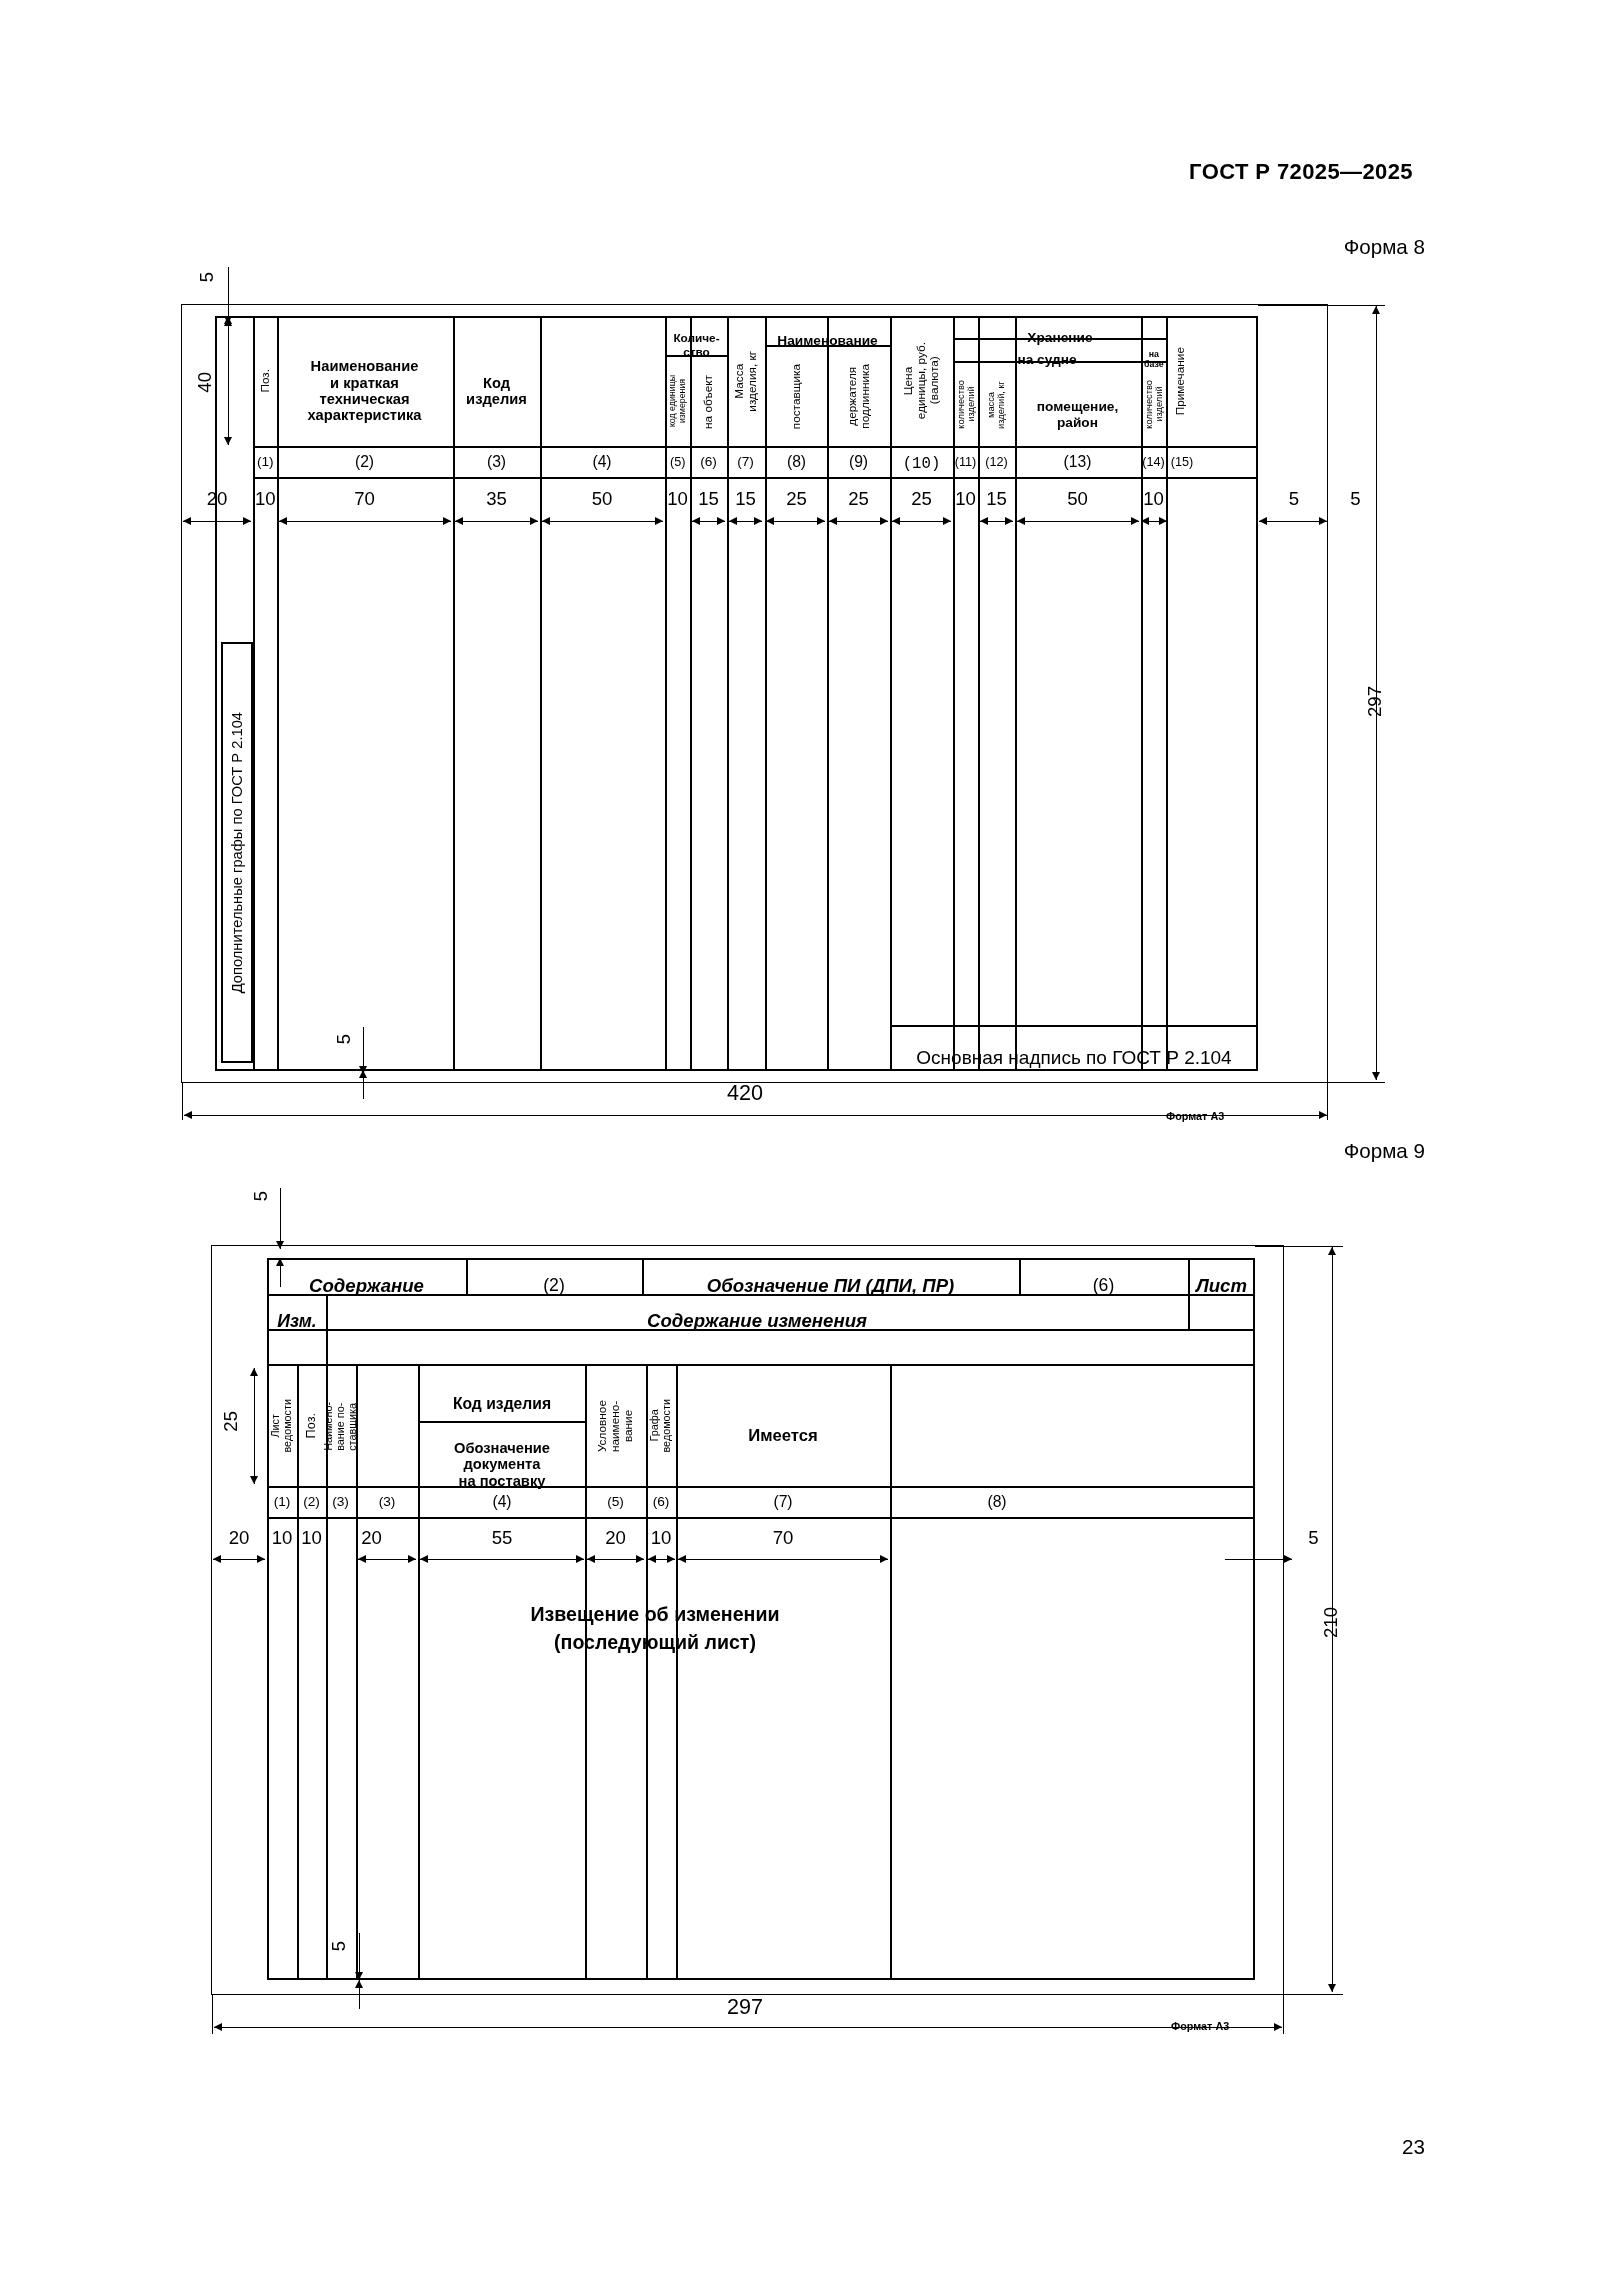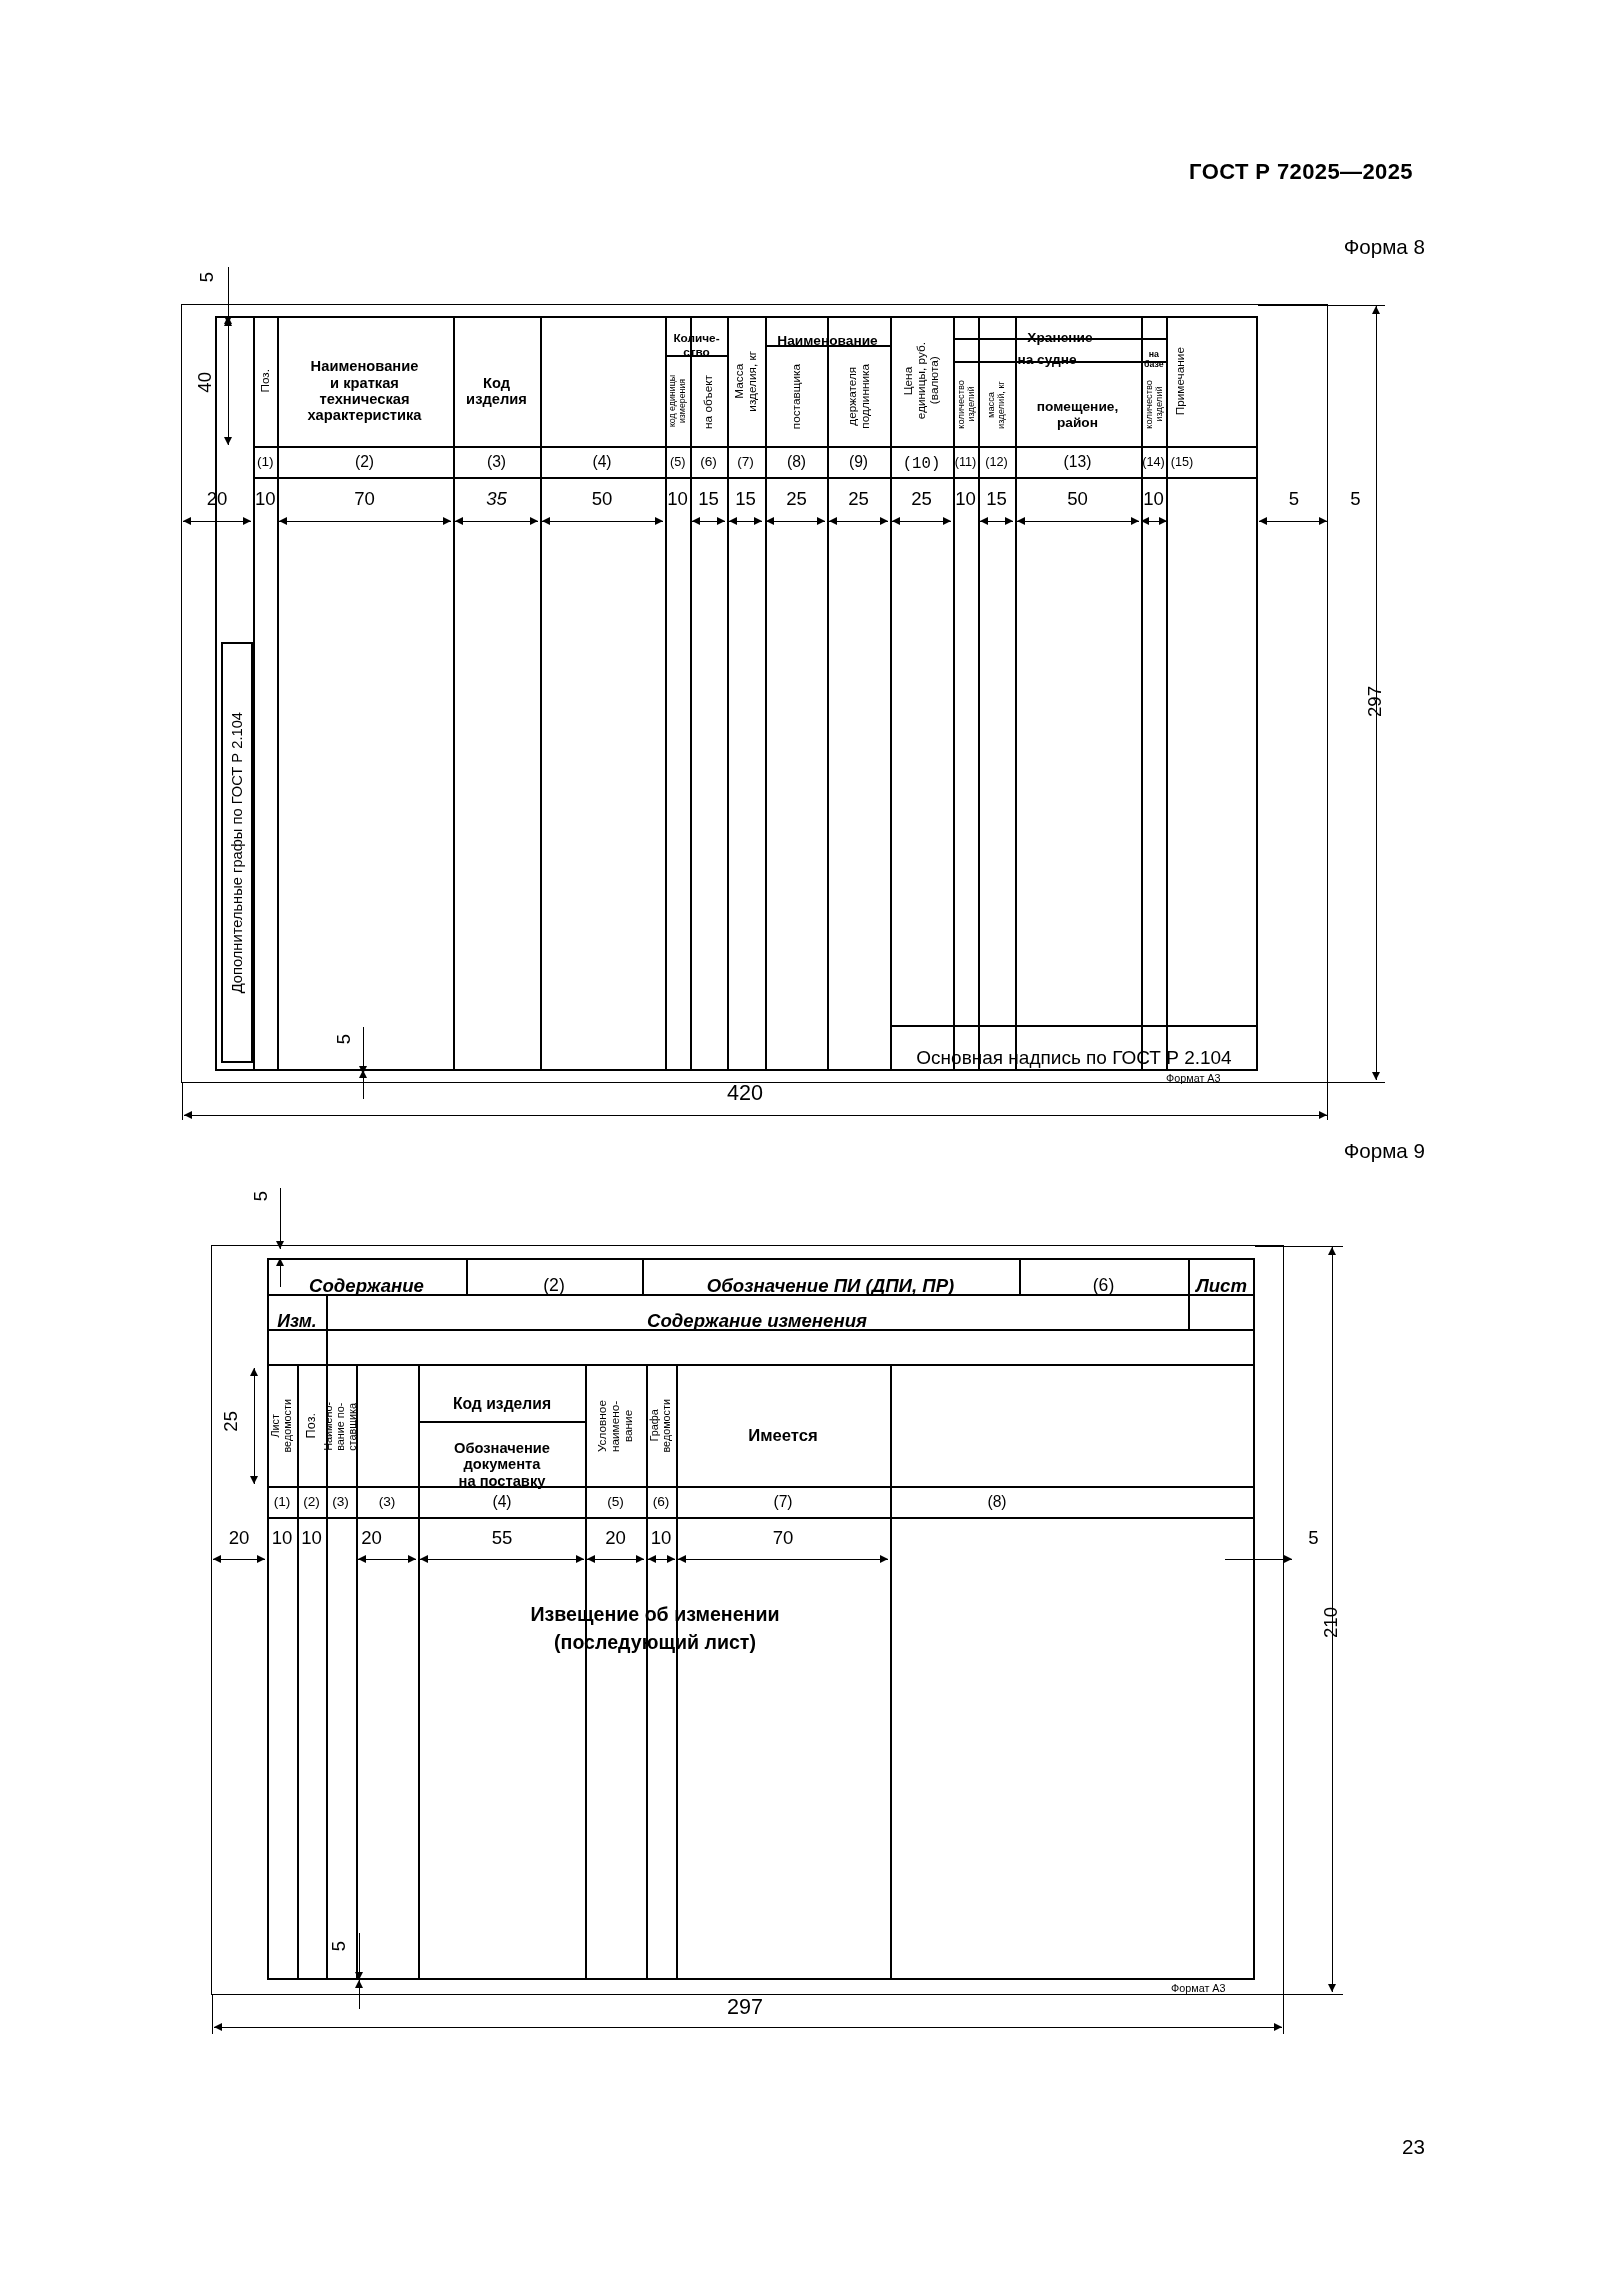--- a/index.html
+++ b/index.html
@@ -32,21 +32,21 @@
   .lblv span{writing-mode:vertical-rl;transform:rotate(180deg);white-space:pre-line;}
   .num{position:absolute;font-size:15.7px;text-align:center;
        display:flex;align-items:center;justify-content:center;}
   .dim{position:absolute;font-size:18.6px;text-align:center;
        display:flex;align-items:center;justify-content:center;}
   .dimv{position:absolute;font-size:18.6px;display:flex;align-items:center;justify-content:center;}
   .dimv span{writing-mode:vertical-rl;transform:rotate(180deg);}
 
   .cap{position:absolute;font-size:19.6px;font-weight:bold;line-height:1.45;
        text-align:center;white-space:pre-line;}
-  .fmt{position:absolute;font-size:10.8px;font-weight:normal;}
+  .fmt{position:absolute;font-size:10.8px;font-weight:bold;margin-top:38px;}
   .ital{font-style:italic;font-weight:bold;}
 
   
   .arrow{position:absolute;height:8.8px;}
   .arrow .bar{position:absolute;left:0;right:0;top:3.9px;height:1.5px;background:#000;}
   .arrow .h{position:absolute;top:0;width:0;height:0;
             border-top:4.4px solid transparent;border-bottom:4.4px solid transparent;}
   .arrow .hl{left:0;border-right:8.8px solid #000;}
   .arrow .hr{right:0;border-left:8.8px solid #000;}
 
@@ -188,21 +188,21 @@
 
   <div class="dim" style="left:253px;top:486px;width:24.5px;height:25.5px;">10</div>
 
   <div class="dim" style="left:277px;top:486px;width:175px;height:25.5px;">70</div>
   <div class="arrow" style="left:279px;top:517px;width:172px;">
       <span class="bar"></span>
       <span class="h hl"></span>
       <span class="h hr"></span>
     </div>
 
-  <div class="dim" style="left:453px;top:486px;width:87px;height:25.5px;font-style:italic;">35</div>
+  <div class="dim" style="left:453px;top:486px;width:87px;height:25.5px;">35</div>
   <div class="arrow" style="left:455px;top:517px;width:83px;">
       <span class="bar"></span>
       <span class="h hl"></span>
       <span class="h hr"></span>
     </div>
 
   <div class="dim" style="left:540px;top:486px;width:124px;height:25.5px;">50</div>
   <div class="arrow" style="left:542px;top:517px;width:121px;">
       <span class="bar"></span>
       <span class="h hl"></span>

